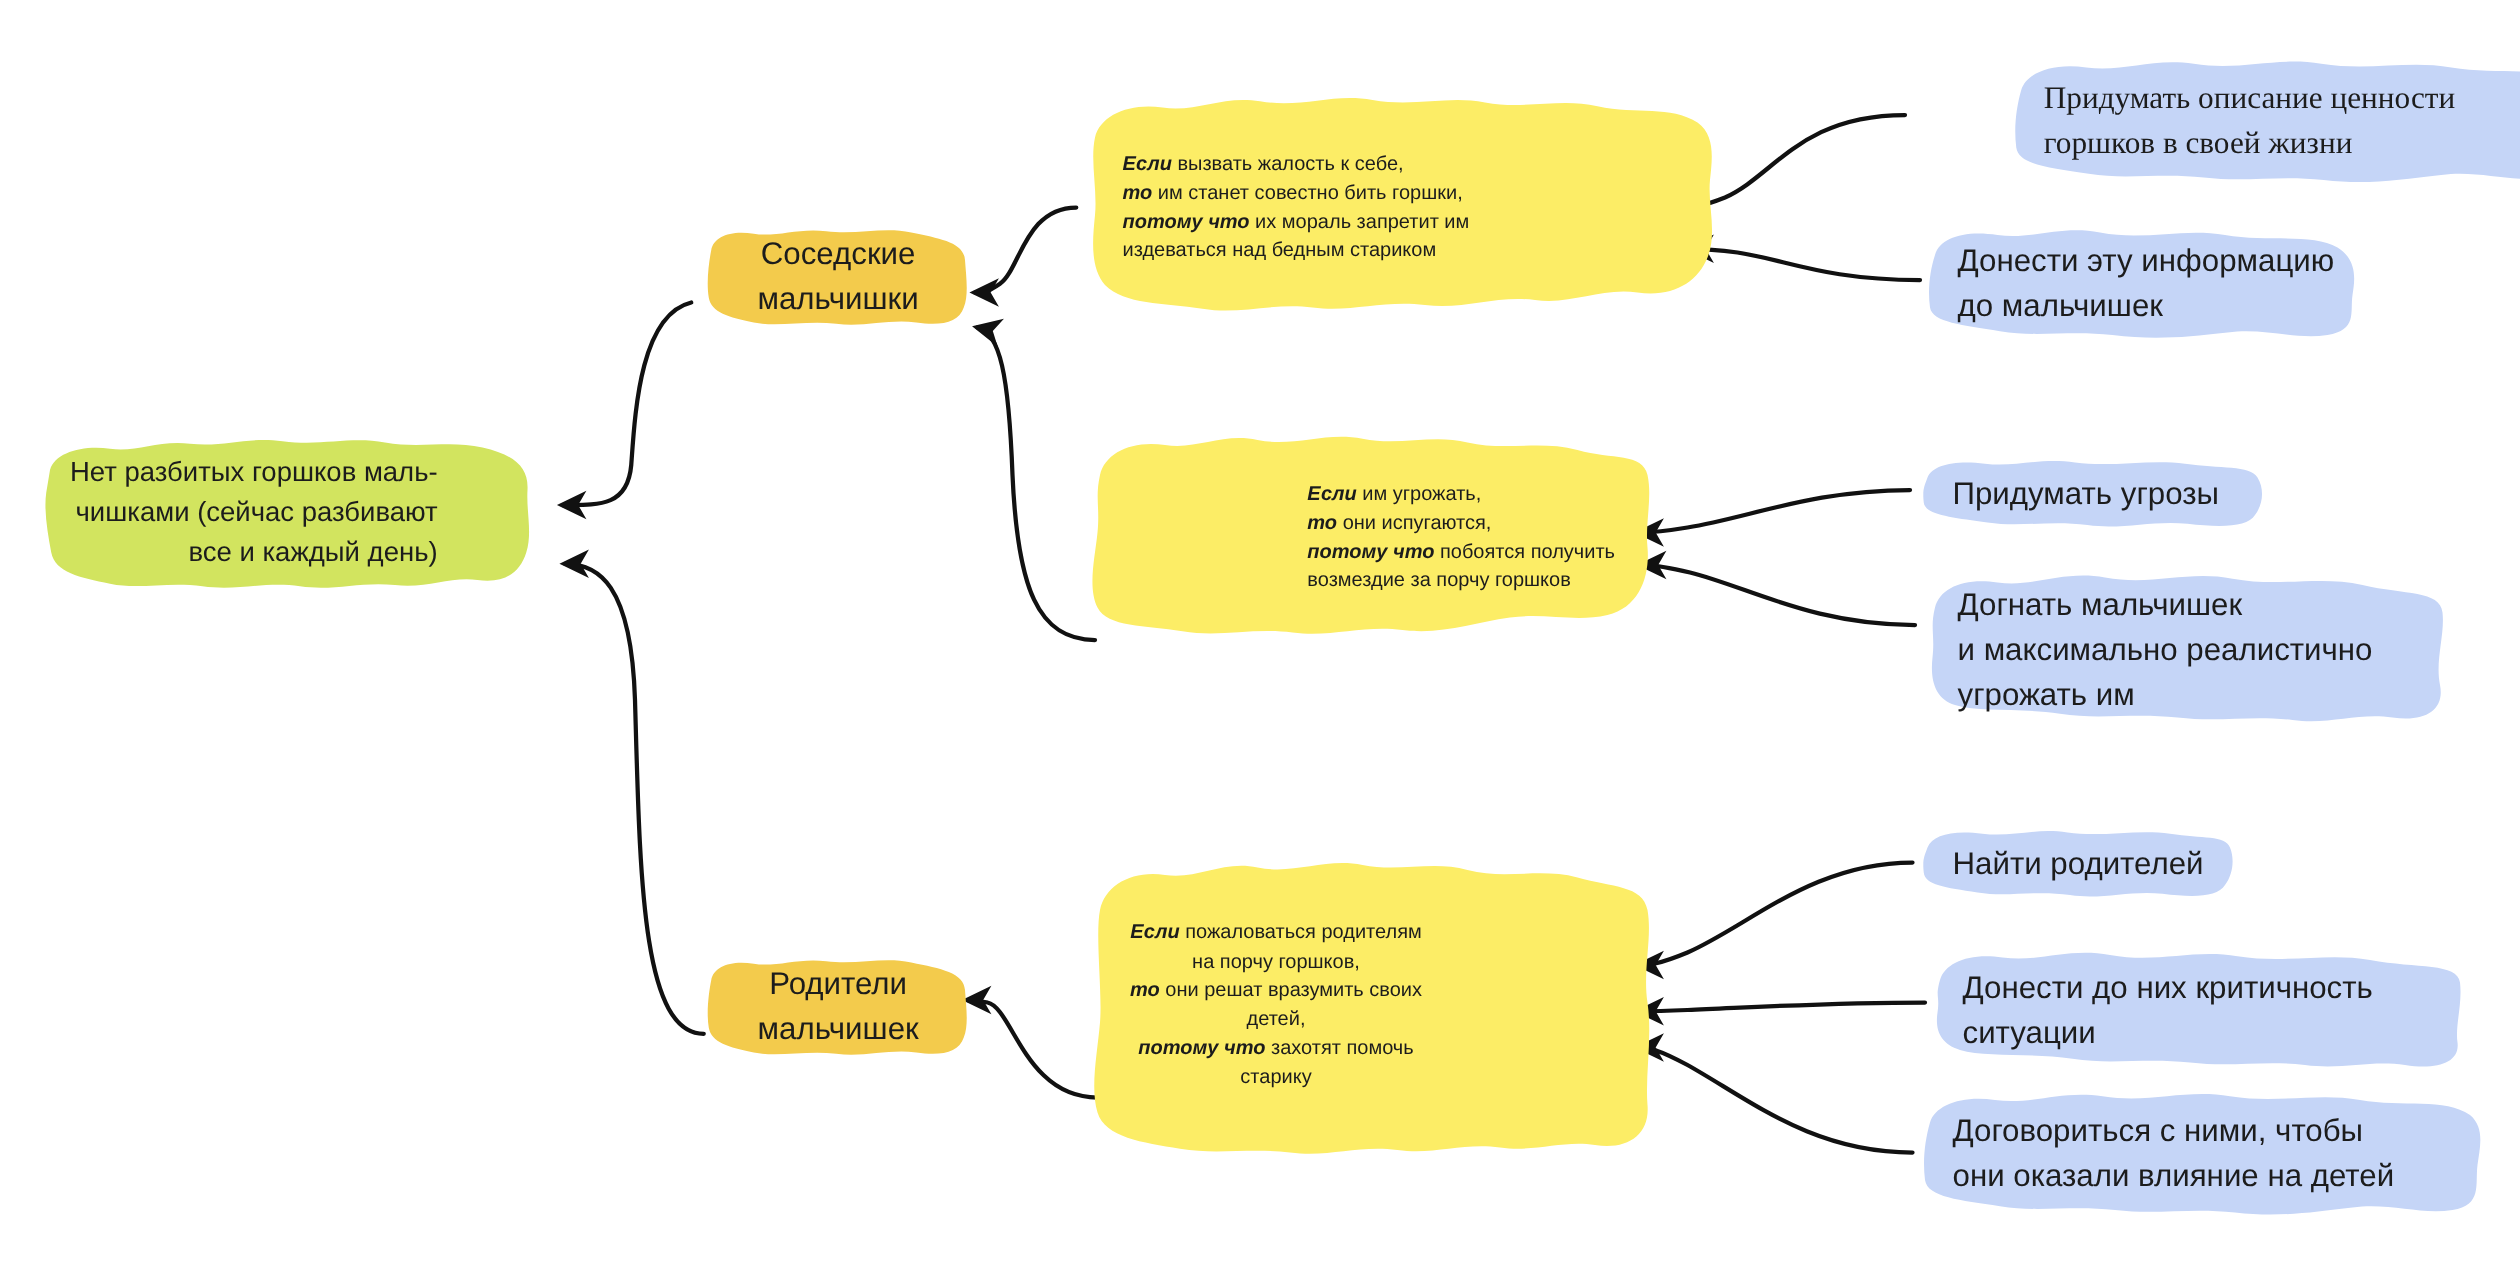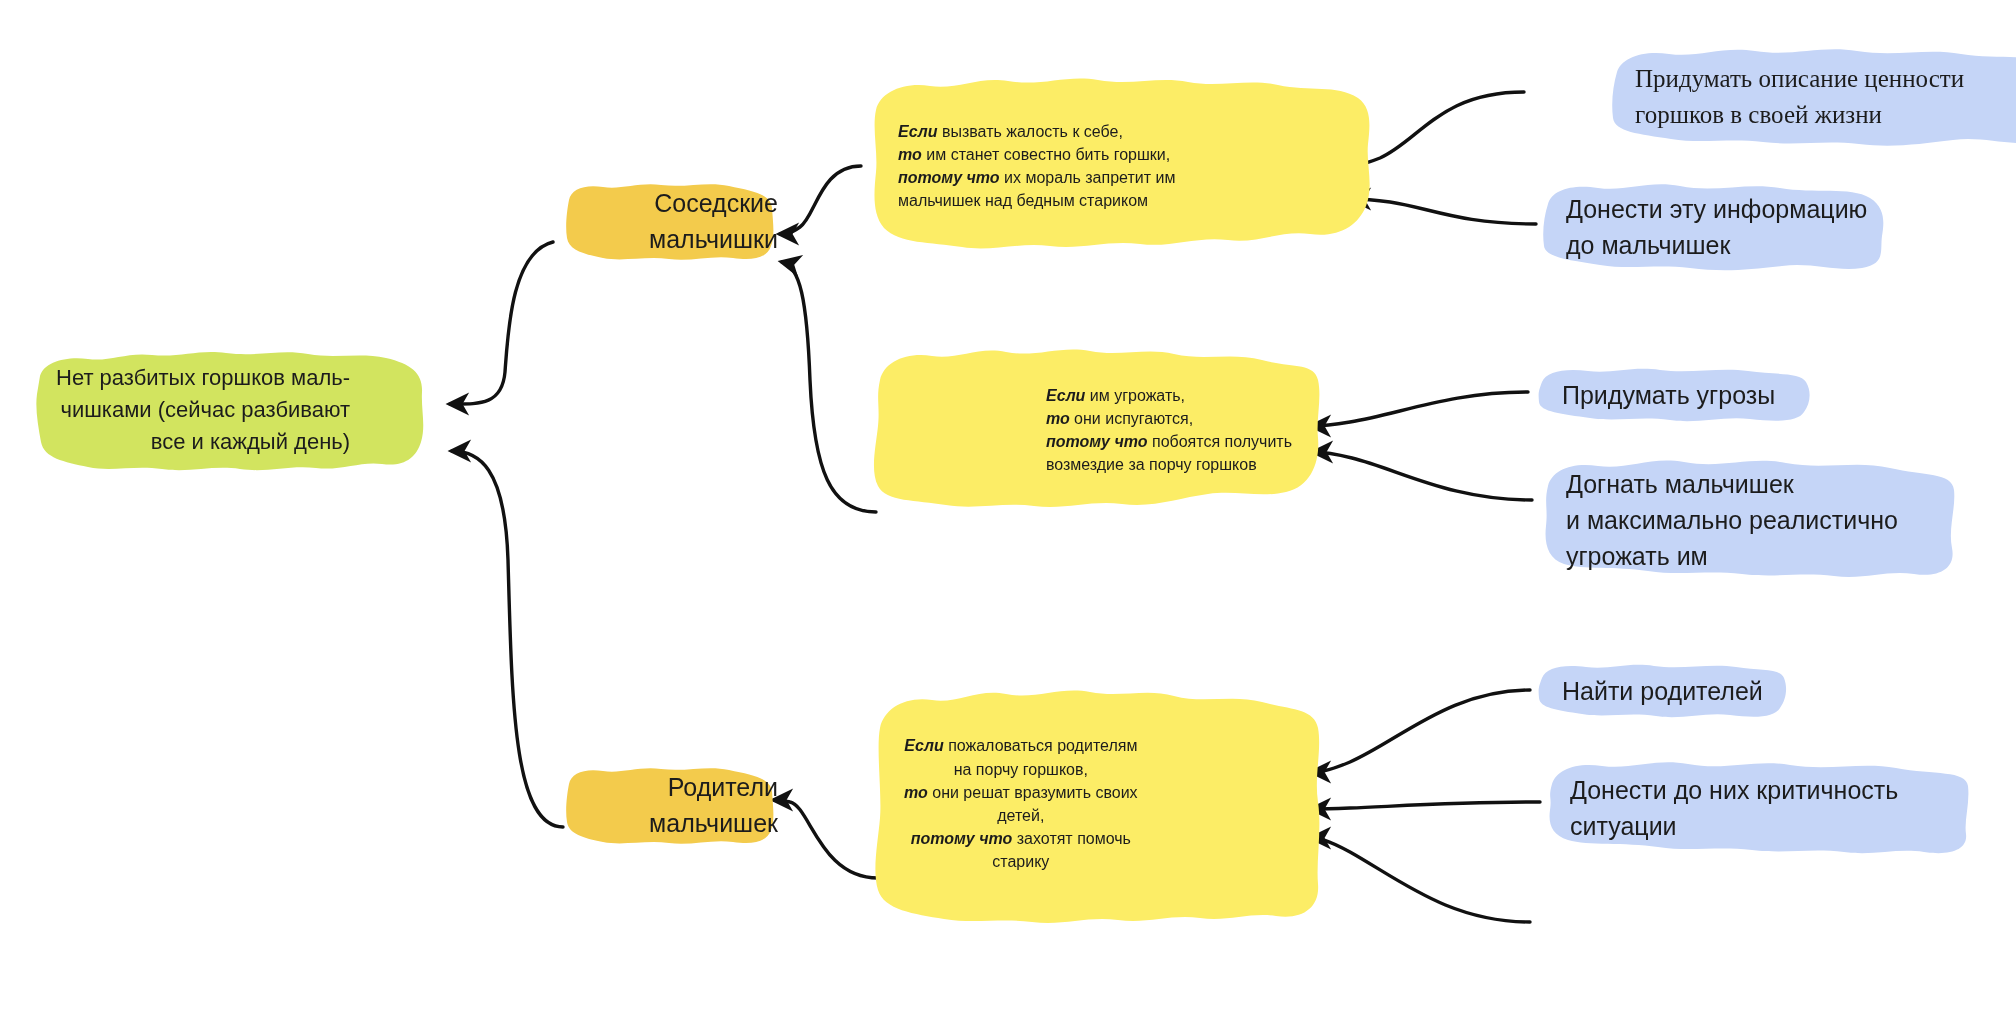--- a/index.html
+++ b/index.html
@@ -33,21 +33,21 @@
     z-index:-1;
   }
   .node .txt{
     position:relative;
     z-index:2;
     white-space:pre-line;
     line-height:1.45;
   }
   
   .n-goal .txt{font-size:22px;text-align:right;}
-  .n-actor .txt{font-size:25px;text-align:right;width:100%;}
+  .n-actor .txt{font-size:25px;text-align:center;width:100%;}
   .n-hyp .txt{font-size:16px;}
   .n-task .txt{font-size:25px;}
   .n-hyp b{font-weight:bold;font-style:italic;}
   .line{display:block;}
 </style>
 </head>
 <body>
 
 <div id="canvas">
 
@@ -113,21 +113,21 @@
 
   <div class="node n-hyp" style="left:866px;top:68px;width:512px;height:196px;padding:0 32px;">
     <svg class="blob" viewBox="0 0 512 196" preserveAspectRatio="none">
       <path fill="#fced66" d="M10,42 C14,24 38,14 64,18 C92,22 112,8 142,13 C176,19 200,6 232,12
         C266,18 292,8 322,14 C354,20 382,10 412,17 C444,24 470,16 492,30
         C506,40 504,58 502,76 C500,96 508,118 500,138 C492,158 472,170 444,166
         C414,162 392,176 362,172 C330,168 306,180 274,176 C240,172 216,182 184,178
         C152,174 126,184 96,179 C64,174 34,176 18,160 C6,146 8,124 10,104
         C12,84 6,60 10,42 Z"></path>
     </svg>
-    <div class="txt"><span class="line"><b>Если</b> вызвать жалость к себе,</span><span class="line"><b>то</b> им станет совестно бить горшки,</span><span class="line"><b>потому что</b> их мораль запретит им</span><span class="line">мальчишек над бедным стариком</span></div>
+    <div class="txt"><span class="line"><b>Если</b> вызвать жалость к себе,</span><span class="line"><b>то</b> им станет совестно бить горшки,</span><span class="line"><b>потому что</b> их мораль запретит им</span><span class="line">издеваться над бедным стариком</span></div>
   </div>
 
   <div class="node n-hyp" style="left:872px;top:340px;width:452px;height:180px;padding:0 32px;justify-content:flex-end;">
     <svg class="blob" viewBox="0 0 452 180" preserveAspectRatio="none">
       <path fill="#fced66" d="M8,40 C12,22 34,12 60,16 C86,20 106,6 134,12 C164,18 188,5 218,11
         C248,17 274,7 302,14 C332,21 360,12 390,20 C418,28 442,22 446,40
         C450,58 444,78 446,98 C448,120 440,146 414,152 C388,158 364,150 336,154
         C306,158 282,168 250,164 C218,160 194,170 162,166 C130,162 104,170 74,165
         C44,160 14,162 6,146 C-2,130 4,106 6,86 C8,66 4,58 8,40 Z"></path>
     </svg>
@@ -205,14 +205,25 @@
       <path fill="#c5d5f7" d="M8,28 C12,14 32,6 58,10 C88,14 110,2 144,8 C182,15 210,3 246,9
         C284,15 318,6 352,12 C390,19 422,14 424,30 C426,48 420,64 422,78
         C424,94 406,100 380,96 C352,92 330,100 300,96 C266,92 242,98 208,94
         C172,90 146,96 114,91 C80,86 44,90 24,84 C8,79 4,68 6,54
         C8,40 4,42 8,28 Z"></path>
     </svg>
     <div class="txt">Донести до них критичность
 ситуации</div>
   </div>
 
+  <div class="node n-task" style="left:1536px;top:868px;width:450px;height:110px;padding:0 26px;">
+    <svg class="blob" viewBox="0 0 450 110" preserveAspectRatio="none">
+      <path fill="#c5d5f7" d="M8,30 C12,16 34,8 60,12 C90,16 112,4 146,9 C184,15 212,3 248,9
+        C286,15 318,6 352,12 C386,18 420,10 440,24 C452,34 448,50 446,64
+        C444,80 450,96 426,100 C400,104 376,94 346,98 C312,102 286,106 252,102
+        C216,98 190,104 156,100 C122,96 94,102 64,97 C32,92 6,90 4,76
+        C2,60 4,44 8,30 Z"></path>
+    </svg>
+    <div class="txt">Договориться с ними, чтобы
+они оказали влияние на детей</div>
+  </div>
 
 </div>
 
 </body></html>

